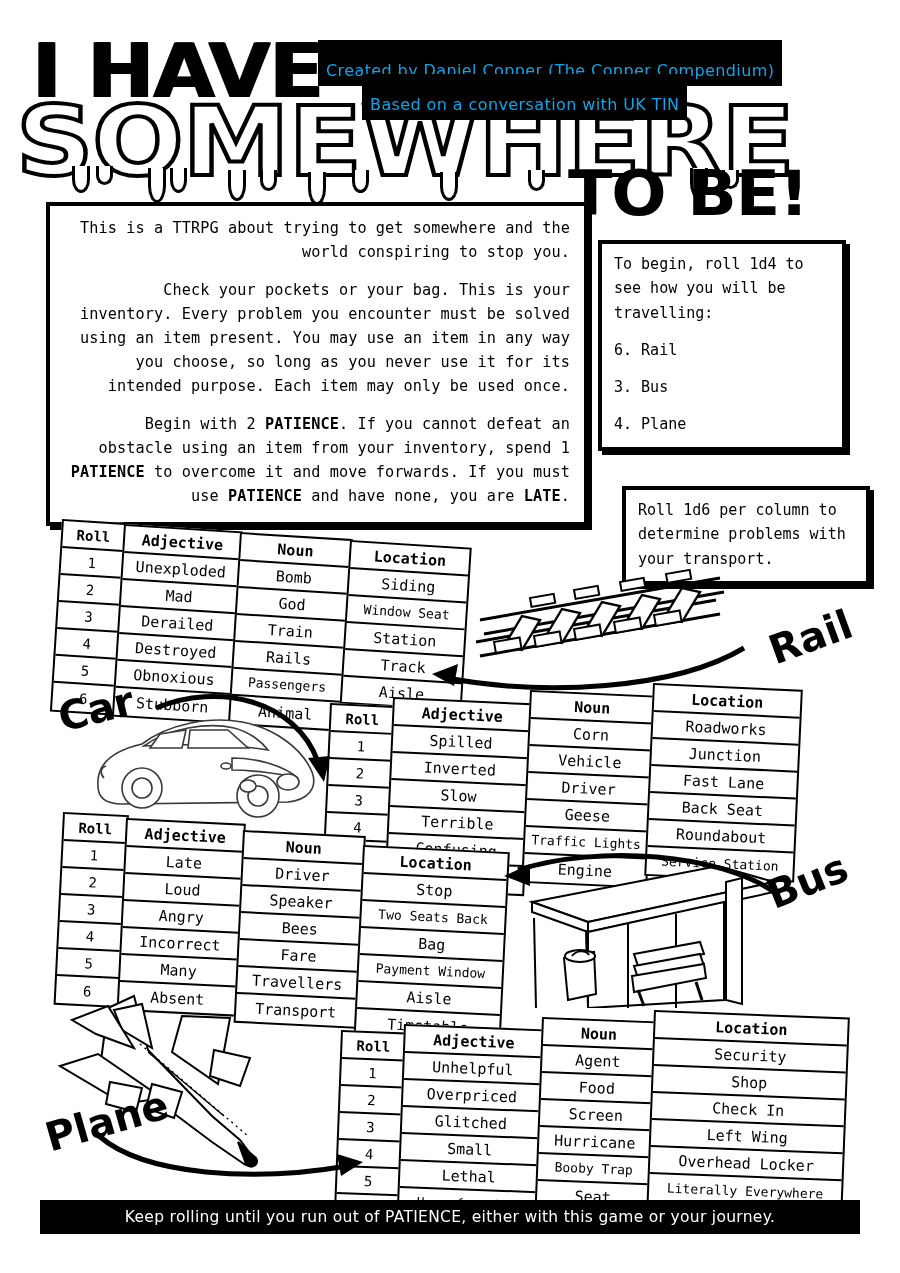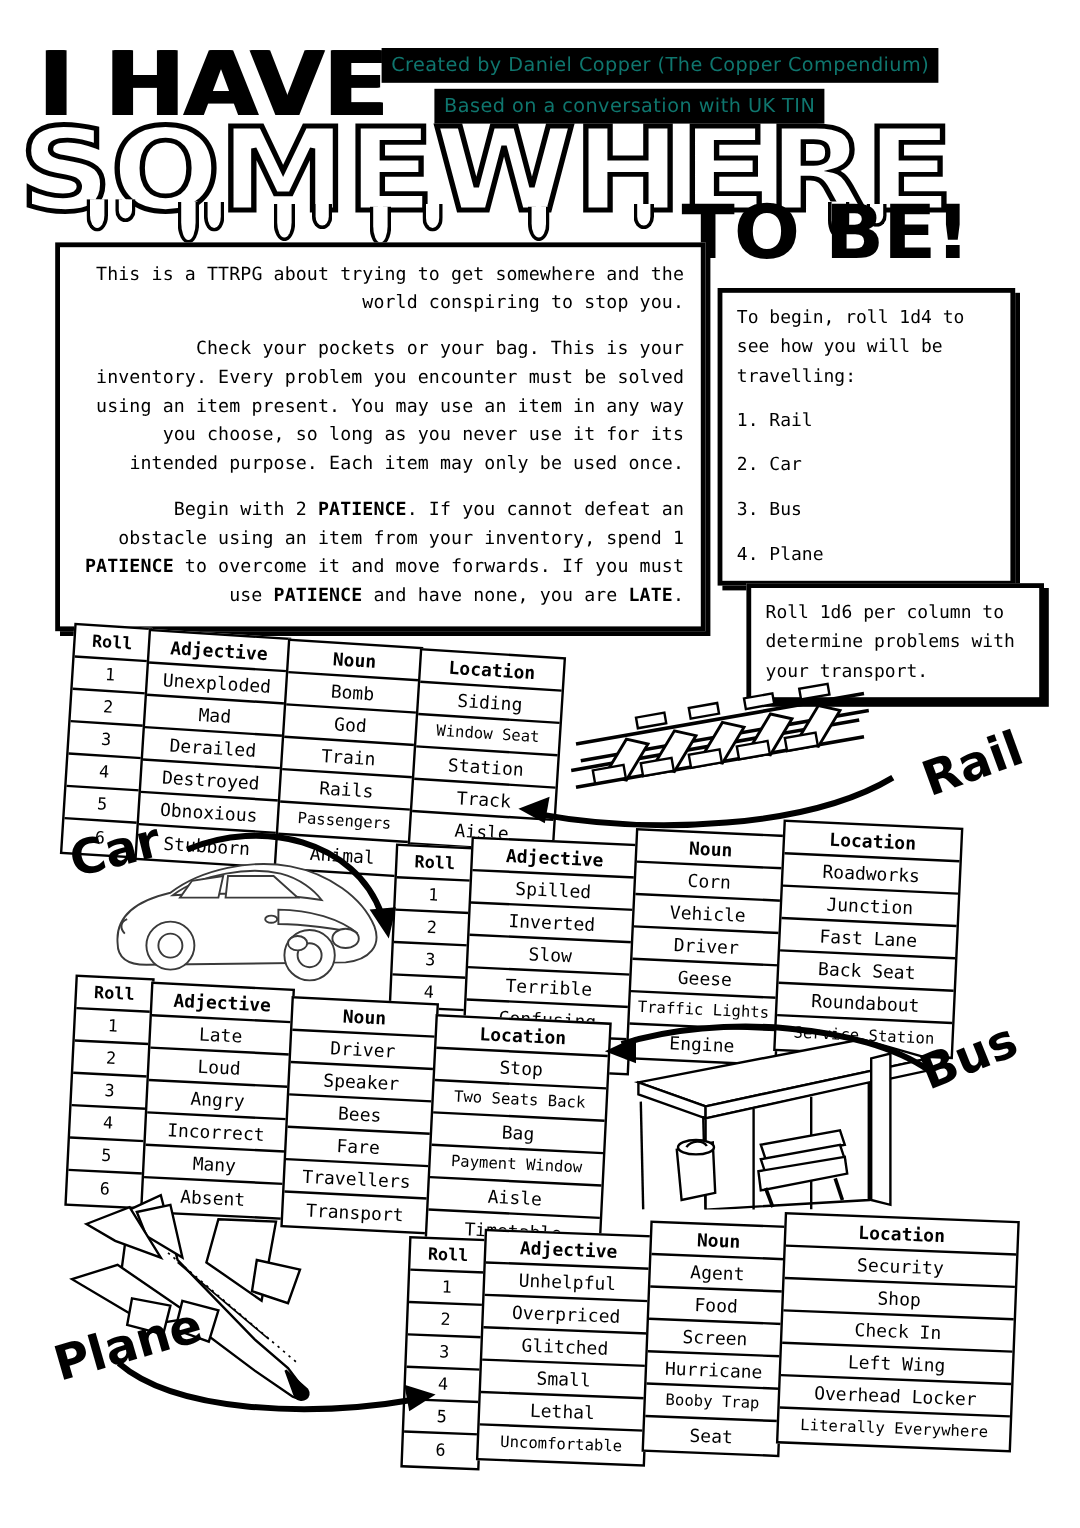--- a/index.html
+++ b/index.html
@@ -28,23 +28,23 @@
   }
   #title-line3{
     left:568px;top:163px;font-size:62px;color:#000;
     transform:scaleX(1.05);transform-origin:left top;
   }
   
   .drip{position:absolute;background:#fff;border:3px solid #000;border-top:none;border-radius:0 0 60% 60%;}
 
   
   .credit-bar{
-    position:absolute;background:#000;color:#0f766e;
+    position:absolute;background:#000;color:#0ea5e9;
     font-family:"DejaVu Sans",sans-serif;font-size:16px;
-    padding:4px 8px 6px 8px;white-space:nowrap;letter-spacing:.4px;
+    padding:21px 8px 6px 8px;white-space:nowrap;letter-spacing:.4px;
   }
   #credit-author{left:318px;top:40px;}
   #credit-source{left:362px;top:74px;text-align:right;}
   #intro-box{
     position:absolute;left:46px;top:202px;width:542px;
     border:4px solid #000;background:#fff;
     box-shadow:4px 4px 0 #000;
     padding:10px 14px 12px 14px;box-sizing:border-box;
   }
   #intro-box p{
@@ -130,22 +130,21 @@
   </div>
 
   <div id="intro-box">
     <p>This is a TTRPG about trying to get somewhere and the world conspiring to stop you.</p>
     <p>Check your pockets or your bag. This is your inventory. Every problem you encounter must be solved using an item present. You may use an item in any way you choose, so long as you never use it for its intended purpose. Each item may only be used once.</p>
     <p><span>Begin with 2 </span><b>PATIENCE</b><span>. If you cannot defeat an obstacle using an item from your inventory, spend 1 </span><b>PATIENCE</b><span> to overcome it and move forwards. If you must use </span><b>PATIENCE</b><span> and have none, you are </span><b>LATE</b><span>.</span></p>
   </div>
 
   <div class="side-box" id="begin-box">
     <p class="bline">To begin, roll 1d4 to see how you will be travelling:</p>
-    <p class="bline opt">1. Rail</p>
-    <p class="bline opt">2. Car</p>
+    <p class="bline opt">6. Rail</p>
     <p class="bline opt">3. Bus</p>
     <p class="bline opt">4. Plane</p>
   </div>
 
   <div class="side-box" id="roll-box">
     <p style="margin:0">Roll 1d6 per column to determine problems with your transport.</p>
   </div>
 
   <div class="tbl" id="table-rail">
 
@@ -417,14 +416,17 @@
     </g>
   </svg>
 
   <svg class="art" style="left:95px;top:1132px;" width="275" height="52" viewBox="0 0 275 52">
     <path d="M4 4 C50 44, 160 50, 252 34" stroke="#000" stroke-width="5" fill="none"></path>
     <path d="M268 30 L242 22 L246 44 Z" fill="#000"></path>
   </svg>
 
   <div class="mode-label" style="left:44px;top:1098px;transform:rotate(-16deg);">Plane</div>
 
+  <div id="footer-bar">
+    <span>Keep rolling until you run out of PATIENCE, either with this game or your journey.</span>
+  </div>
 
 </div>
 
 </body></html>

